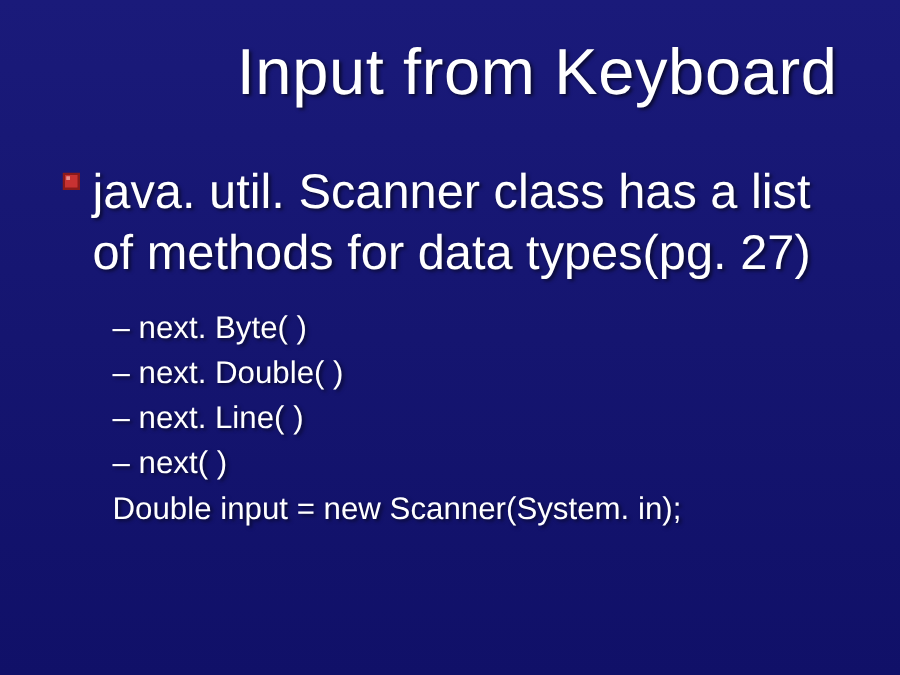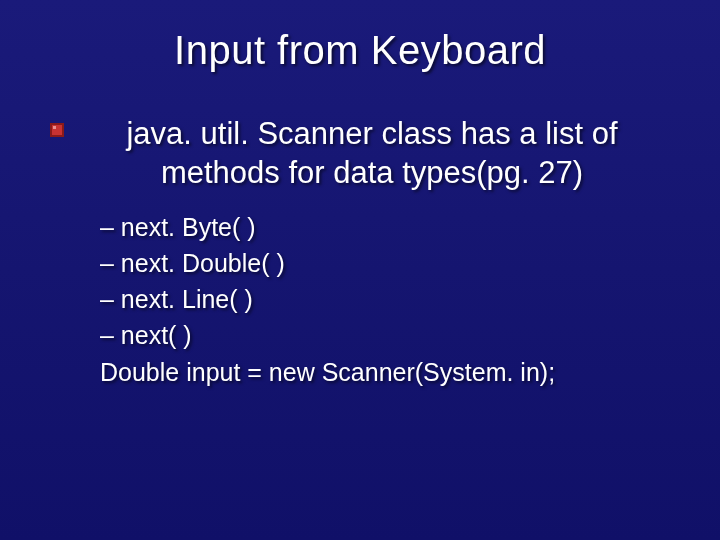--- a/index.html
+++ b/index.html
@@ -14,23 +14,23 @@
       font-family: Arial, Helvetica, sans-serif;
       color: white;
       overflow: hidden;
     }
     .slide {
       width: 100%;
       height: 100%;
       padding: 28px 50px 20px 50px;
     }
     .title {
-      font-size: 40px;
+      font-size: 52px;
       font-weight: normal;
-      text-align: center;
+      text-align: right;
       margin-bottom: 42px;
       text-shadow: 2px 2px 3px rgba(0,0,0,0.6);
       letter-spacing: 0.5px;
     }
     .main-point {
       display: flex;
       align-items: flex-start;
       margin-bottom: 16px;
     }
     .bullet-icon {
@@ -39,27 +39,26 @@
       flex-shrink: 0;
       margin-top: 8px;
       margin-right: 10px;
     }
     .bullet-icon svg {
       width: 14px;
       height: 14px;
       display: block;
     }
     .main-text {
-      font-size: 31px;
+      font-size: 39px;
       line-height: 1.25;
       text-shadow: 2px 2px 3px rgba(0,0,0,0.55);
-      text-align: center;
     }
     .sub-list {
-      margin-left: 50px;
+      margin-left: 40px;
       margin-top: 12px;
     }
     .sub-item {
       font-size: 25px;
       line-height: 1.45;
       text-shadow: 2px 2px 3px rgba(0,0,0,0.55);
     }
   </style>
 </head>
 <body>

